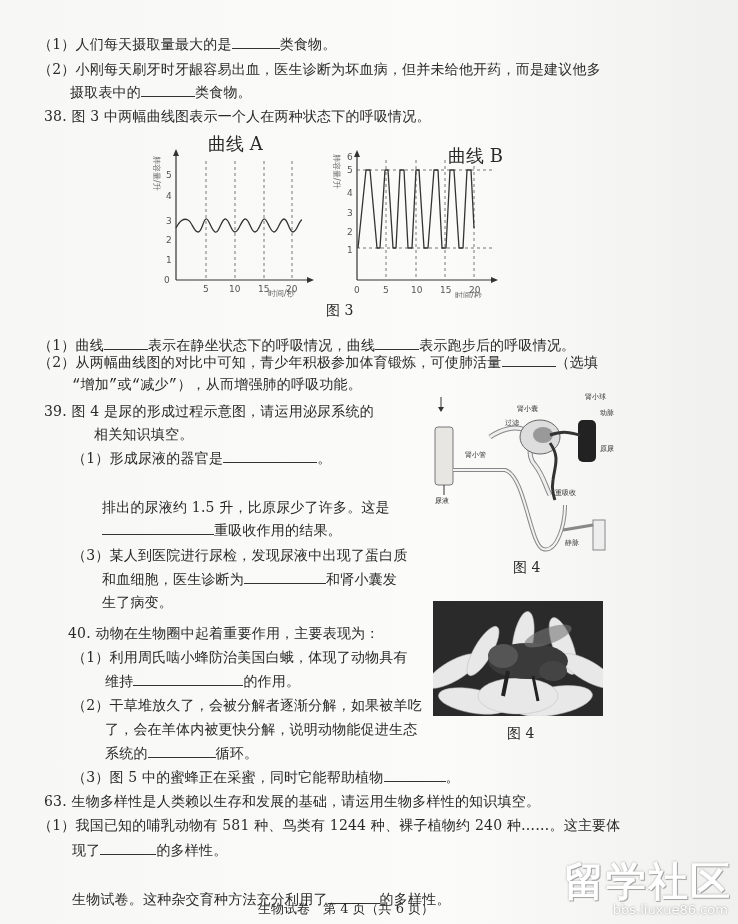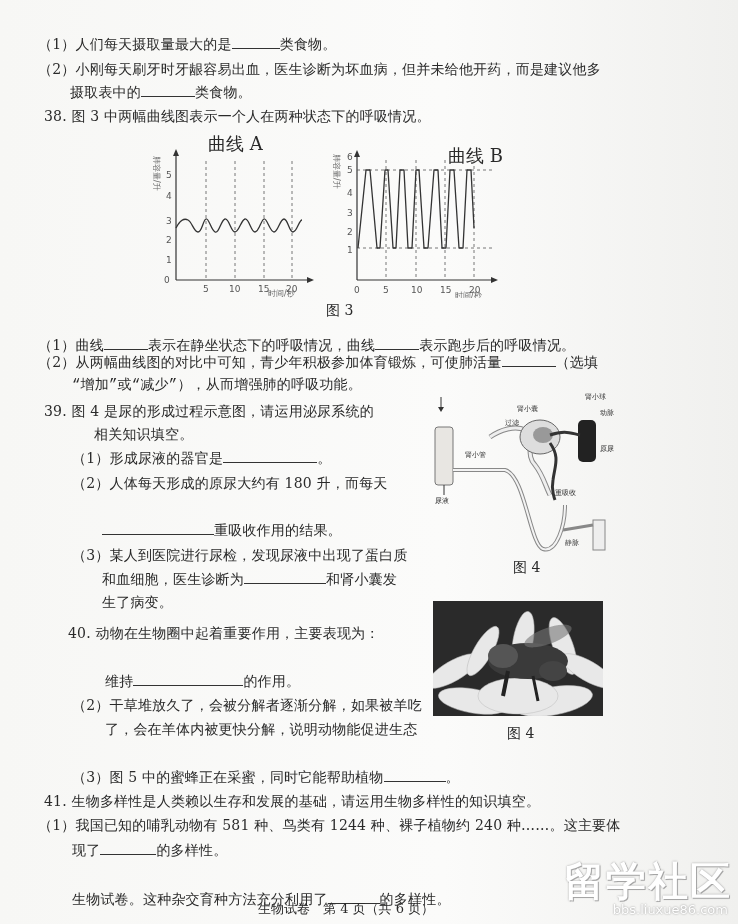--- a/index.html
+++ b/index.html
@@ -113,23 +113,21 @@
   <div class="line" style="left:38px;top:352px;">
     <span>（2）</span><span>从两幅曲线图的对比中可知，青少年积极参加体育锻炼，可使肺活量</span><span class="blank" style="width:54px;"></span><span>（选填</span>
   </div>
   <div class="line" style="left:72px;top:375px;font-family:Liberation Mono, monospace;">“增加”或“减少”），从而增强肺的呼吸功能。</div>
 
   <div class="line" style="left:44px;top:401px;">39. 图 4 是尿的形成过程示意图，请运用泌尿系统的</div>
   <div class="line" style="left:94px;top:424px;">相关知识填空。</div>
   <div class="line" style="left:72px;top:448px;">
     <span>（1）</span><span>形成尿液的器官是</span><span class="blank" style="width:94px;"></span><span>。</span>
   </div>
-  <div class="line" style="left:72px;top:473px;">
-    <span>（2）</span><span>人体每天形成的原尿大约有 180 升，而每天</span>
-  </div>
+  <div class="line" style="left:102px;top:497px;">排出的尿液约 1.5 升，比原尿少了许多。这是</div>
   <div class="line" style="left:102px;top:520px;">
     <span class="blank" style="width:112px;"></span><span>重吸收作用的结果。</span>
   </div>
   <div class="line" style="left:72px;top:545px;">
     <span>（3）</span><span>某人到医院进行尿检，发现尿液中出现了蛋白质</span>
   </div>
   <div class="line" style="left:102px;top:569px;">
     <span>和血细胞，医生诊断为</span><span class="blank" style="width:82px;"></span><span>和肾小囊发</span>
   </div>
   <div class="line" style="left:102px;top:592px;">生了病变。</div>
@@ -156,27 +154,33 @@
     <text class="diagram-label" x="175" y="30">动脉</text>
     <text class="diagram-label" x="175" y="66">原尿</text>
     <text class="diagram-label" x="130" y="110">重吸收</text>
     <rect x="168" y="135" width="12" height="30" fill="#eee" stroke="#888"></rect>
     <path d="M138,145 L168,140" stroke="#888" stroke-width="3" fill="none"></path>
     <text class="diagram-label" x="140" y="160">静脉</text>
   </svg>
   <div class="fig-caption" style="left:513px;top:558px;">图 4</div>
 
   <div class="line" style="left:68px;top:623px;">40. 动物在生物圈中起着重要作用，主要表现为：</div>
+  <div class="line" style="left:72px;top:647px;">
+    <span>（1）</span><span>利用周氏啮小蜂防治美国白蛾，体现了动物具有</span>
+  </div>
   <div class="line" style="left:105px;top:671px;">
     <span>维持</span><span class="blank" style="width:110px;"></span><span>的作用。</span>
   </div>
   <div class="line" style="left:72px;top:695px;">
     <span>（2）</span><span>干草堆放久了，会被分解者逐渐分解，如果被羊吃</span>
   </div>
   <div class="line" style="left:105px;top:719px;">了，会在羊体内被更快分解，说明动物能促进生态</div>
+  <div class="line" style="left:105px;top:743px;">
+    <span>系统的</span><span class="blank" style="width:68px;"></span><span>循环。</span>
+  </div>
   <div class="line" style="left:72px;top:767px;">
     <span>（3）</span><span>图 5 中的蜜蜂正在采蜜，同时它能帮助植物</span><span class="blank" style="width:62px;"></span><span>。</span>
   </div>
 
   <div class="photo">
     <svg width="170" height="115">
       <rect width="170" height="115" fill="#2a2a2a"></rect>
       <g fill="#e8e8e8" stroke="#bbb" stroke-width="0.5">
         <ellipse cx="20" cy="70" rx="30" ry="10" transform="rotate(-30 20 70)"></ellipse>
         <ellipse cx="50" cy="50" rx="28" ry="9" transform="rotate(-60 50 50)"></ellipse>
@@ -190,21 +194,21 @@
       <ellipse cx="95" cy="60" rx="40" ry="18" fill="#3a3a3a"></ellipse>
       <ellipse cx="70" cy="55" rx="15" ry="12" fill="#555"></ellipse>
       <ellipse cx="120" cy="70" rx="14" ry="10" fill="#444"></ellipse>
       <line x1="75" y1="70" x2="70" y2="95" stroke="#222" stroke-width="4"></line>
       <line x1="100" y1="75" x2="105" y2="100" stroke="#222" stroke-width="3"></line>
       <ellipse cx="115" cy="35" rx="25" ry="8" fill="#777" opacity="0.6" transform="rotate(-20 115 35)"></ellipse>
     </svg>
   </div>
   <div class="fig-caption" style="left:507px;top:724px;">图 4</div>
 
-  <div class="line" style="left:44px;top:791px;">41. 生物多样性是人类赖以生存和发展的基础，请运用生物多样性的知识填空。</div>
+  <div class="line" style="left:44px;top:791px;">63. 生物多样性是人类赖以生存和发展的基础，请运用生物多样性的知识填空。</div>
   <div class="line" style="left:38px;top:815px;">
     <span>（1）</span><span>我国已知的哺乳动物有 581 种、鸟类有 1244 种、裸子植物约 240 种……。这主要体</span>
   </div>
   <div class="line" style="left:72px;top:840px;">
     <span>现了</span><span class="blank" style="width:56px;"></span><span>的多样性。</span>
   </div>
   <div class="line" style="left:72px;top:889px;">
     <span>生物试卷。这种杂交育种方法充分利用了</span><span class="blank" style="width:52px;"></span><span>的多样性。</span>
   </div>
 

